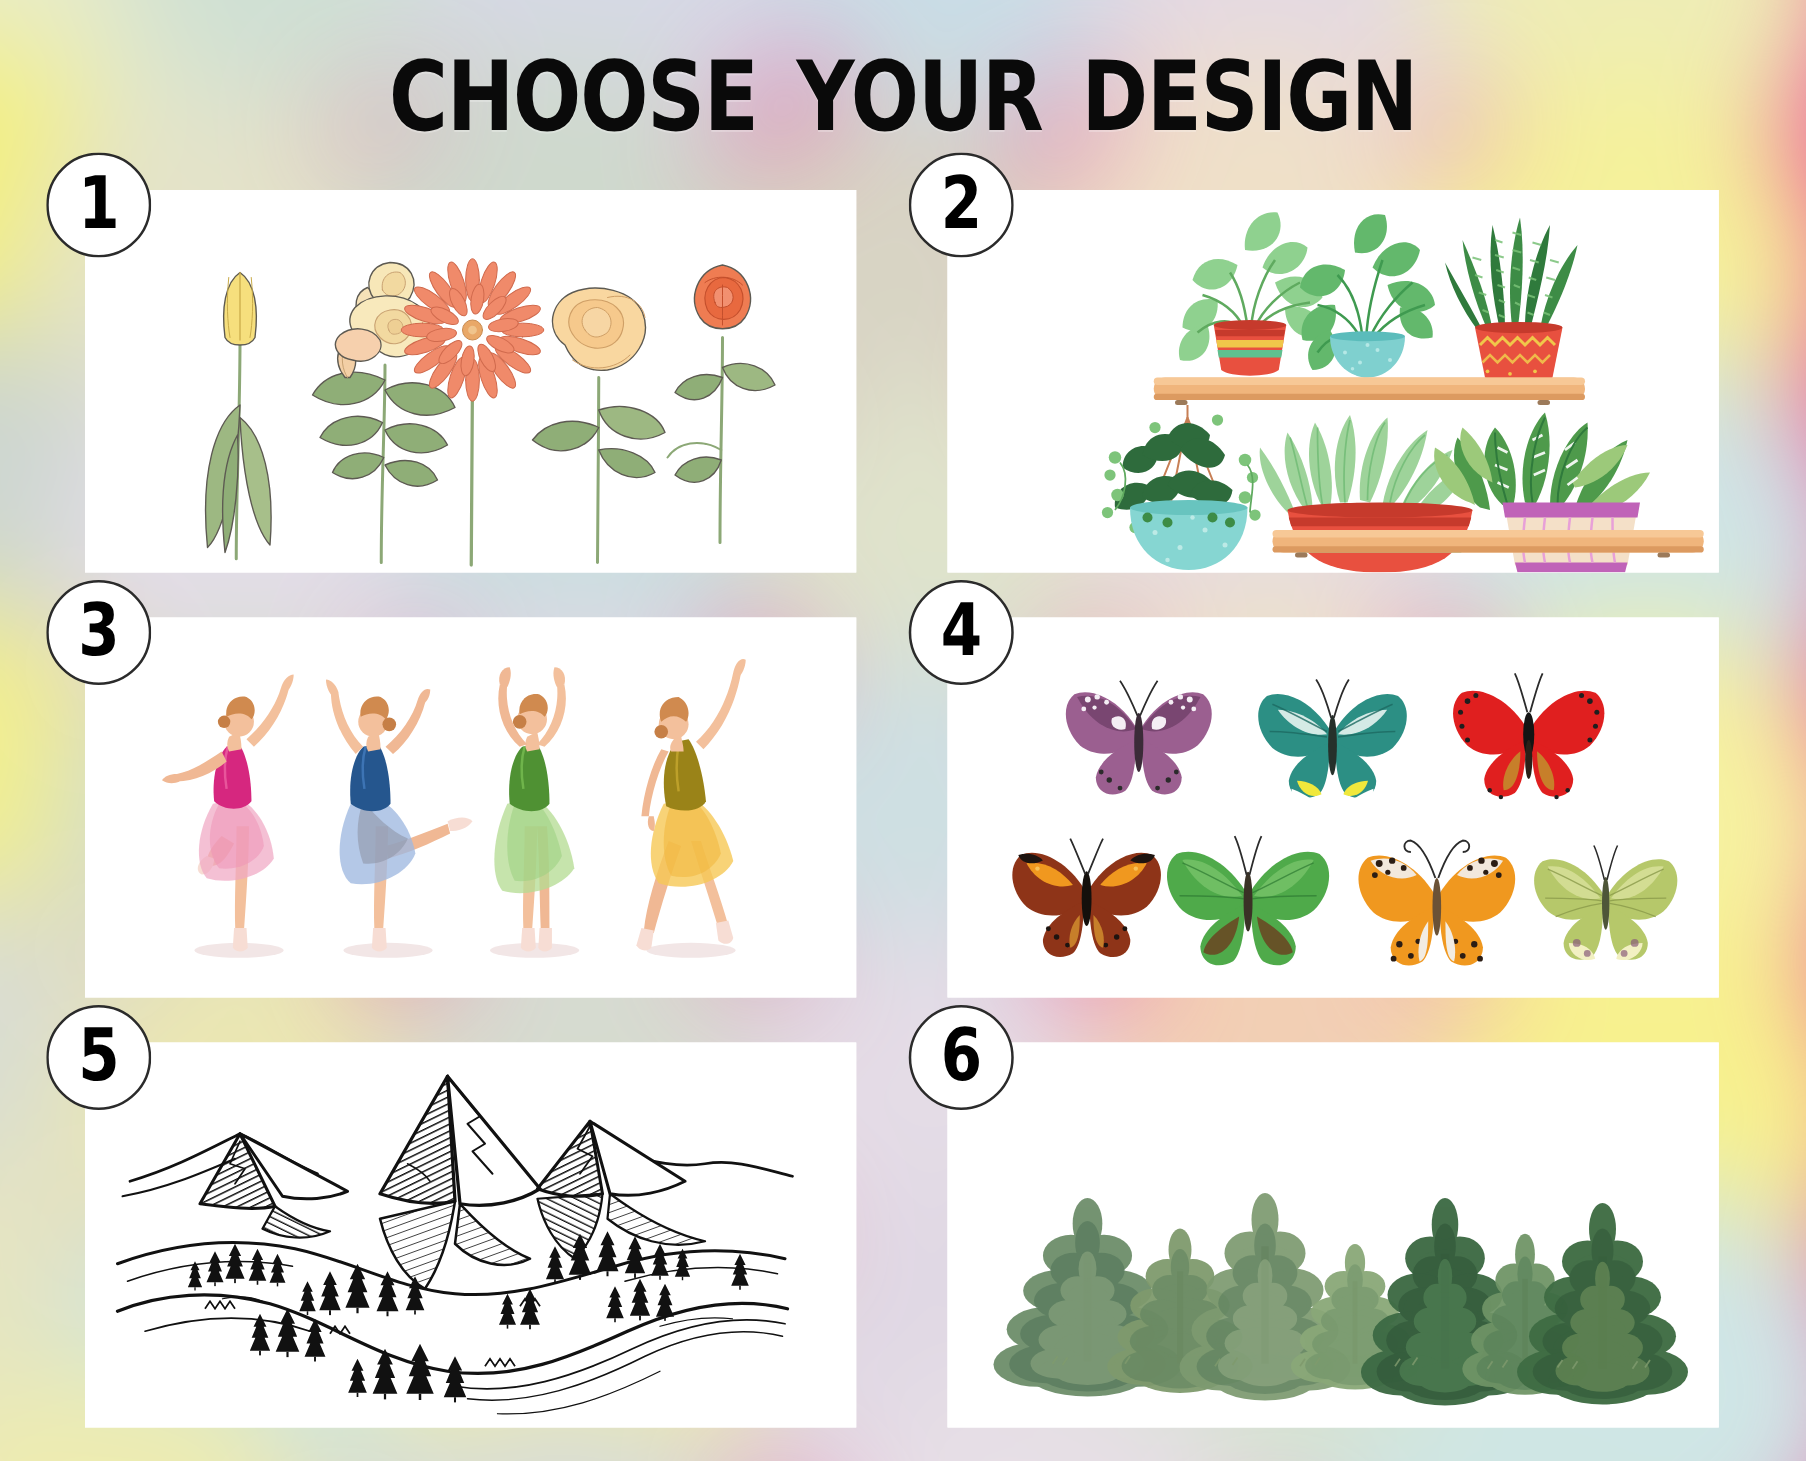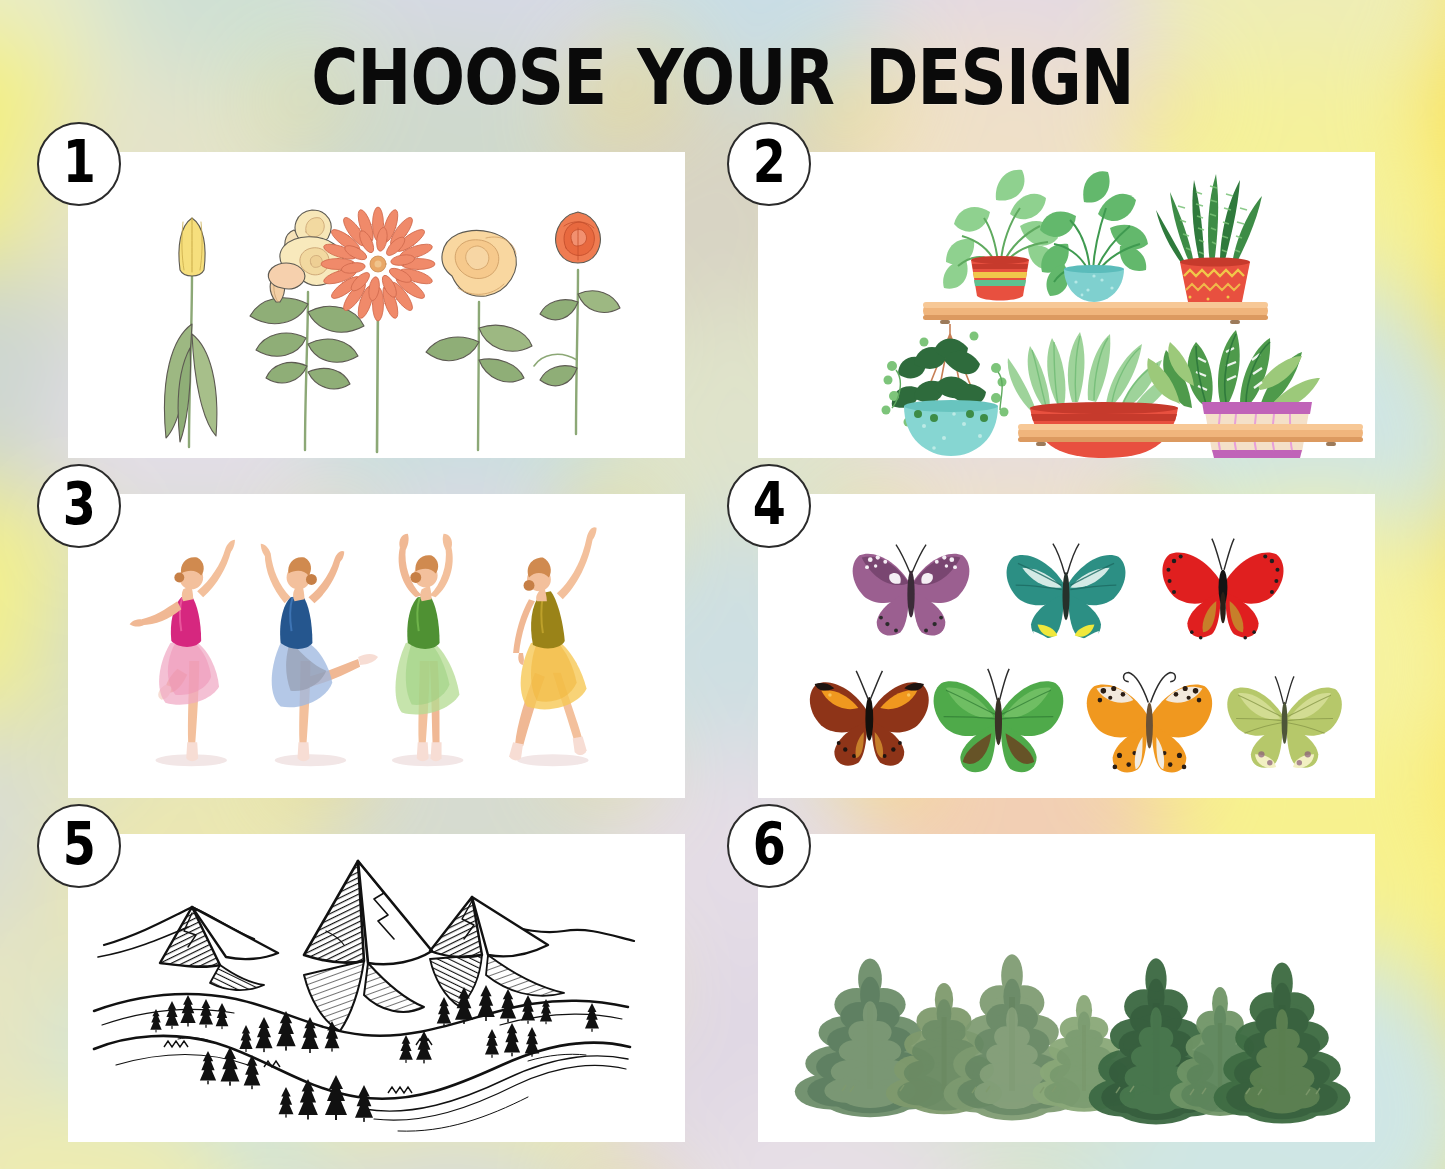--- a/index.html
+++ b/index.html
@@ -4,21 +4,21 @@
 <style>
   * { box-sizing: border-box; margin: 0; padding: 0; }
   html, body {
     width: 1445px; height: 1169px;
     font-family: "Liberation Sans", sans-serif;
     overflow: hidden;
   }
   #stage {
     position: relative;
     width: 1445px; height: 1169px;
-    background: #fde047;
+    background: #ec4899;
     overflow: hidden;
   }
 
   
   #bokeh {
     position: absolute; inset: -140px;
     filter: blur(46px);
     opacity: 1;
   }
   #bokeh .blob { position: absolute; border-radius: 50%; }

